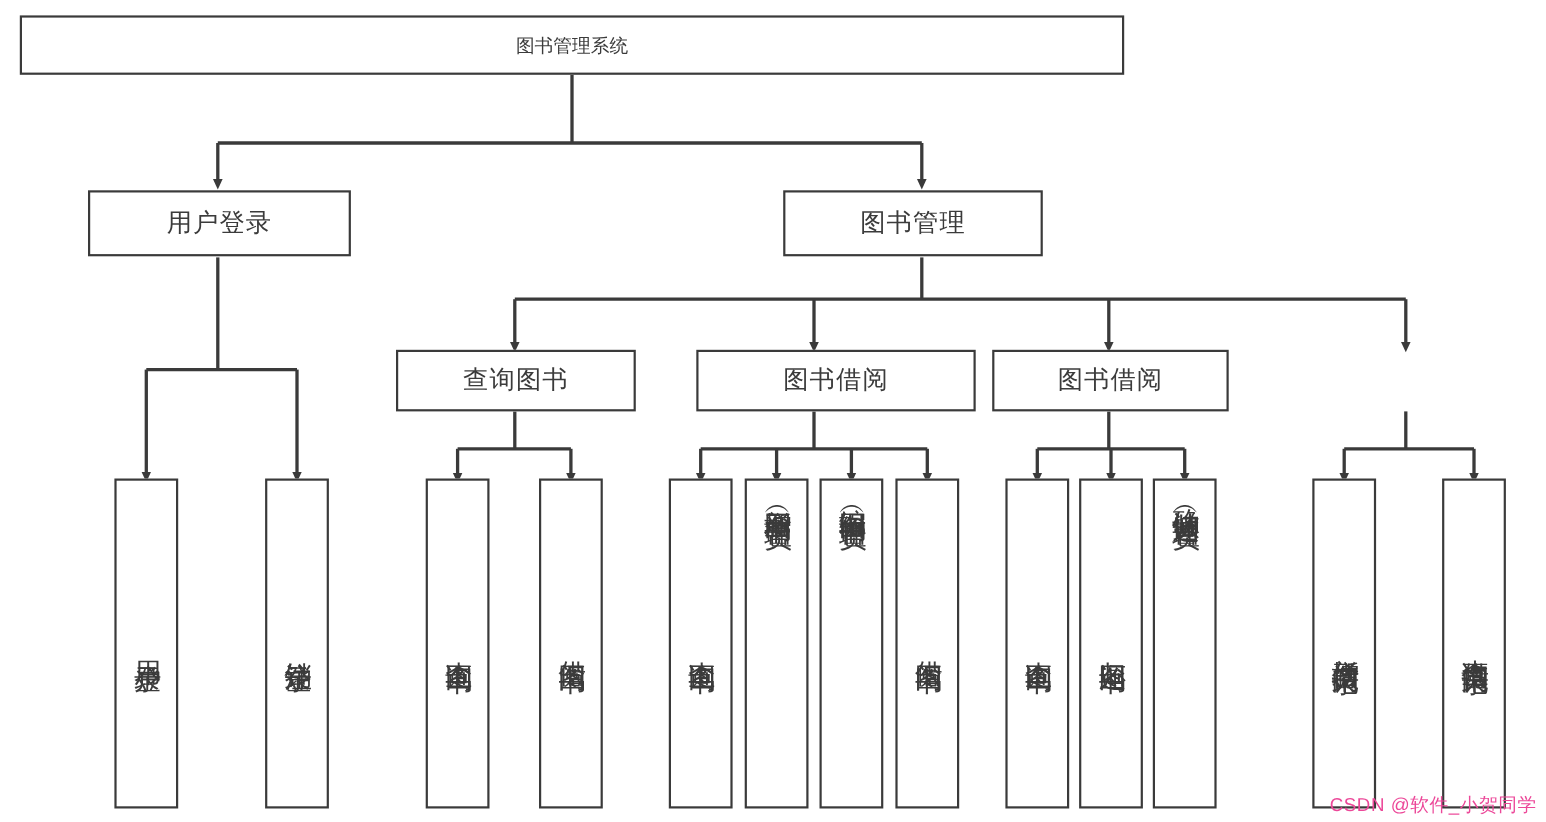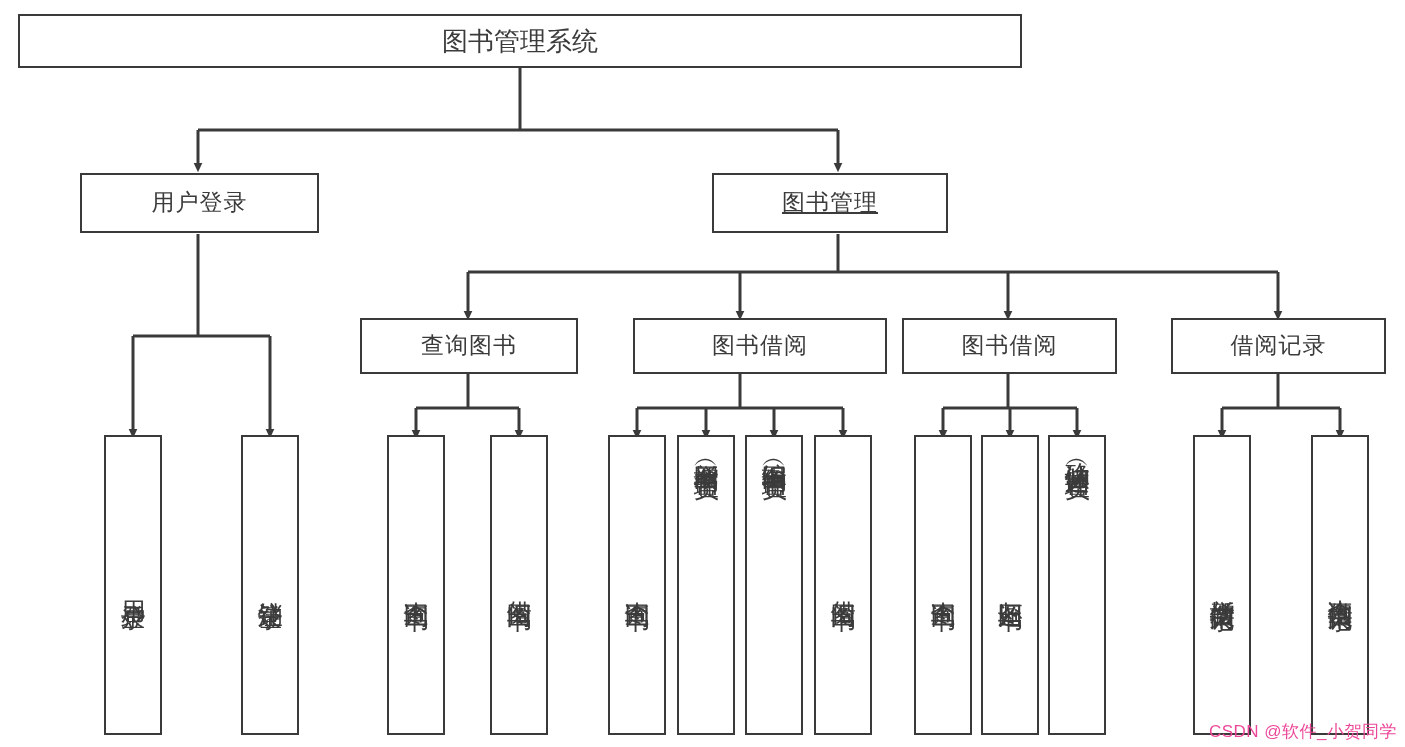--- a/index.html
+++ b/index.html
@@ -35,21 +35,21 @@
     justify-content: center;
     color: #3b3b3b;
     text-align: center;
   }
   .node.horiz {
     font-size: 23px;
     letter-spacing: 1px;
     line-height: 1.2;
   }
   .node.root {
-    font-size: 26px;
+    font-size: 17px;
   }
   .node.vert {
     align-items: flex-start;
     justify-content: center;
     padding-top: 6px;
   }
   .node.vert .vlabel {
     writing-mode: vertical-rl;
     text-orientation: upright;
     font-size: 25px;
@@ -127,35 +127,32 @@
     </g>
   </svg>
 
   <div class="node root" style="left:18px; top:14px; width:1004px; height:54px;">
     <span>图书管理系统</span>
   </div>
 
   <div class="node horiz" style="left:80px; top:173px; width:239px; height:60px;">
     <span>用户登录</span>
   </div>
-  <div class="node horiz" style="left:712px; top:173px; width:236px; height:60px;text-decoration:underline;">
+  <div class="node horiz" style="left:712px; top:173px; width:236px; height:60px;">
     <span>图书管理</span>
   </div>
 
   <div class="node horiz" style="left:360px; top:318px; width:218px; height:56px;">
     <span>查询图书</span>
   </div>
   <div class="node horiz" style="left:633px; top:318px; width:254px; height:56px;">
     <span>图书借阅</span>
   </div>
   <div class="node horiz" style="left:902px; top:318px; width:215px; height:56px;">
     <span>图书借阅</span>
-  </div>
-  <div class="node horiz" style="left:1171px; top:318px; width:215px; height:56px;">
-    <span>借阅记录</span>
   </div>
 
   <div class="node vert centered" style="left:104px; top:435px; width:58px; height:300px;">
     <span class="vlabel">用户登录</span>
   </div>
   <div class="node vert centered" style="left:241px; top:435px; width:58px; height:300px;">
     <span class="vlabel">注销登录</span>
   </div>
 
   <div class="node vert centered" style="left:387px; top:435px; width:58px; height:300px;">

